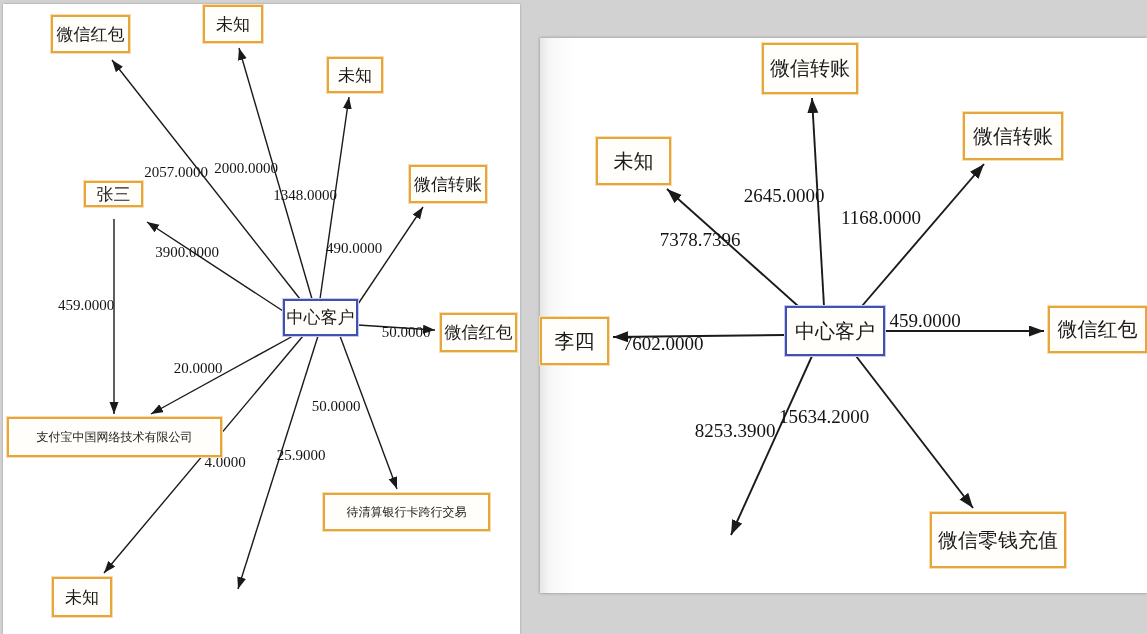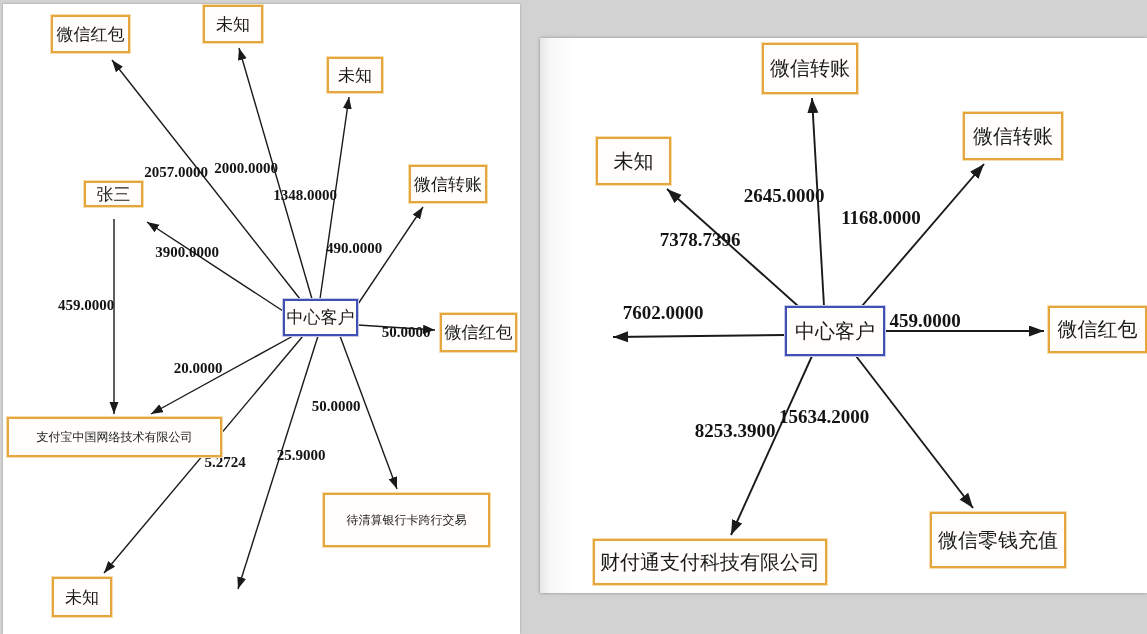--- a/index.html
+++ b/index.html
@@ -23,21 +23,21 @@
     display:flex; align-items:center; justify-content:center;
     white-space:nowrap; box-sizing:border-box;
     box-shadow:0 0 0 1px #f5dfae;
   }
   .node.center { border-color:#4150b4; box-shadow:0 0 0 1px #c7cbe8; }
   .pg1.node { font-size:17px; }
   .pg2.node { font-size:20px; }
   .node.small-text { font-size:12px; }
   .elabel {
     position:absolute; transform:translate(-50%,-50%);
-    color:#141414; white-space:nowrap; letter-spacing:0;font-weight:bold;
+    color:#141414; white-space:nowrap; letter-spacing:0;
   }
   .elabel.pg1 { font-size:15px; }
   .elabel.pg2 { font-size:19px; }
 </style>
 </head>
 <body>
 
 <div class="canvas">
 
   <div class="page page-left"></div>
@@ -78,45 +78,45 @@
     </g>
   </svg>
 
   <span class="elabel pg1" style="left:176px;top:172px">2057.0000</span>
   <span class="elabel pg1" style="left:246px;top:168px">2000.0000</span>
   <span class="elabel pg1" style="left:305px;top:195px">1348.0000</span>
   <span class="elabel pg1" style="left:354px;top:248px">490.0000</span>
   <span class="elabel pg1" style="left:406px;top:332px">50.0000</span>
   <span class="elabel pg1" style="left:336px;top:406px">50.0000</span>
   <span class="elabel pg1" style="left:301px;top:455px">25.9000</span>
-  <span class="elabel pg1" style="left:225px;top:462px">5.2724</span>
+  <span class="elabel pg1" style="left:225px;top:462px">4.0000</span>
   <span class="elabel pg1" style="left:198px;top:368px">20.0000</span>
   <span class="elabel pg1" style="left:86px;top:305px">459.0000</span>
   <span class="elabel pg1" style="left:187px;top:252px">3900.0000</span>
 
   <span class="elabel pg2" style="left:784px;top:196px">2645.0000</span>
   <span class="elabel pg2" style="left:881px;top:218px">1168.0000</span>
   <span class="elabel pg2" style="left:700px;top:240px">7378.7396</span>
   <span class="elabel pg2" style="left:925px;top:321px">459.0000</span>
-  <span class="elabel pg2" style="left:663px;top:313px">7602.0000</span>
+  <span class="elabel pg2" style="left:663px;top:344px">7602.0000</span>
   <span class="elabel pg2" style="left:735px;top:431px">8253.3900</span>
   <span class="elabel pg2" style="left:824px;top:417px">15634.2000</span>
 
   <div class="node pg1" style="left:51px;top:15px;width:79px;height:38px">微信红包</div>
   <div class="node pg1" style="left:203px;top:5px;width:60px;height:38px">未知</div>
   <div class="node pg1" style="left:327px;top:57px;width:56px;height:36px">未知</div>
   <div class="node pg1" style="left:409px;top:165px;width:78px;height:38px">微信转账</div>
   <div class="node pg1" style="left:84px;top:181px;width:59px;height:26px">张三</div>
   <div class="node pg1 center" style="left:283px;top:299px;width:75px;height:37px">中心客户</div>
   <div class="node pg1" style="left:440px;top:313px;width:77px;height:39px">微信红包</div>
   <div class="node pg1 small-text" style="left:7px;top:417px;width:215px;height:40px">支付宝中国网络技术有限公司</div>
-  <div class="node pg1 small-text" style="left:323px;top:493px;width:167px;height:54px">待清算银行卡跨行交易</div>
+  <div class="node pg1 small-text" style="left:323px;top:493px;width:167px;height:38px">待清算银行卡跨行交易</div>
   <div class="node pg1" style="left:52px;top:577px;width:60px;height:40px">未知</div>
 
   <div class="node pg2" style="left:762px;top:43px;width:96px;height:51px">微信转账</div>
   <div class="node pg2" style="left:963px;top:112px;width:100px;height:48px">微信转账</div>
   <div class="node pg2" style="left:596px;top:137px;width:75px;height:48px">未知</div>
   <div class="node pg2" style="left:1048px;top:306px;width:99px;height:47px">微信红包</div>
+  <div class="node pg2" style="left:540px;top:317px;width:69px;height:48px">李四</div>
   <div class="node pg2 center" style="left:785px;top:306px;width:100px;height:50px">中心客户</div>
-  <div class="node pg2" style="left:593px;top:539px;width:234px;height:46px">财付通支付科技有限公司</div>
   <div class="node pg2" style="left:930px;top:512px;width:136px;height:56px">微信零钱充值</div>
 
 </div>
 
 </body></html>

